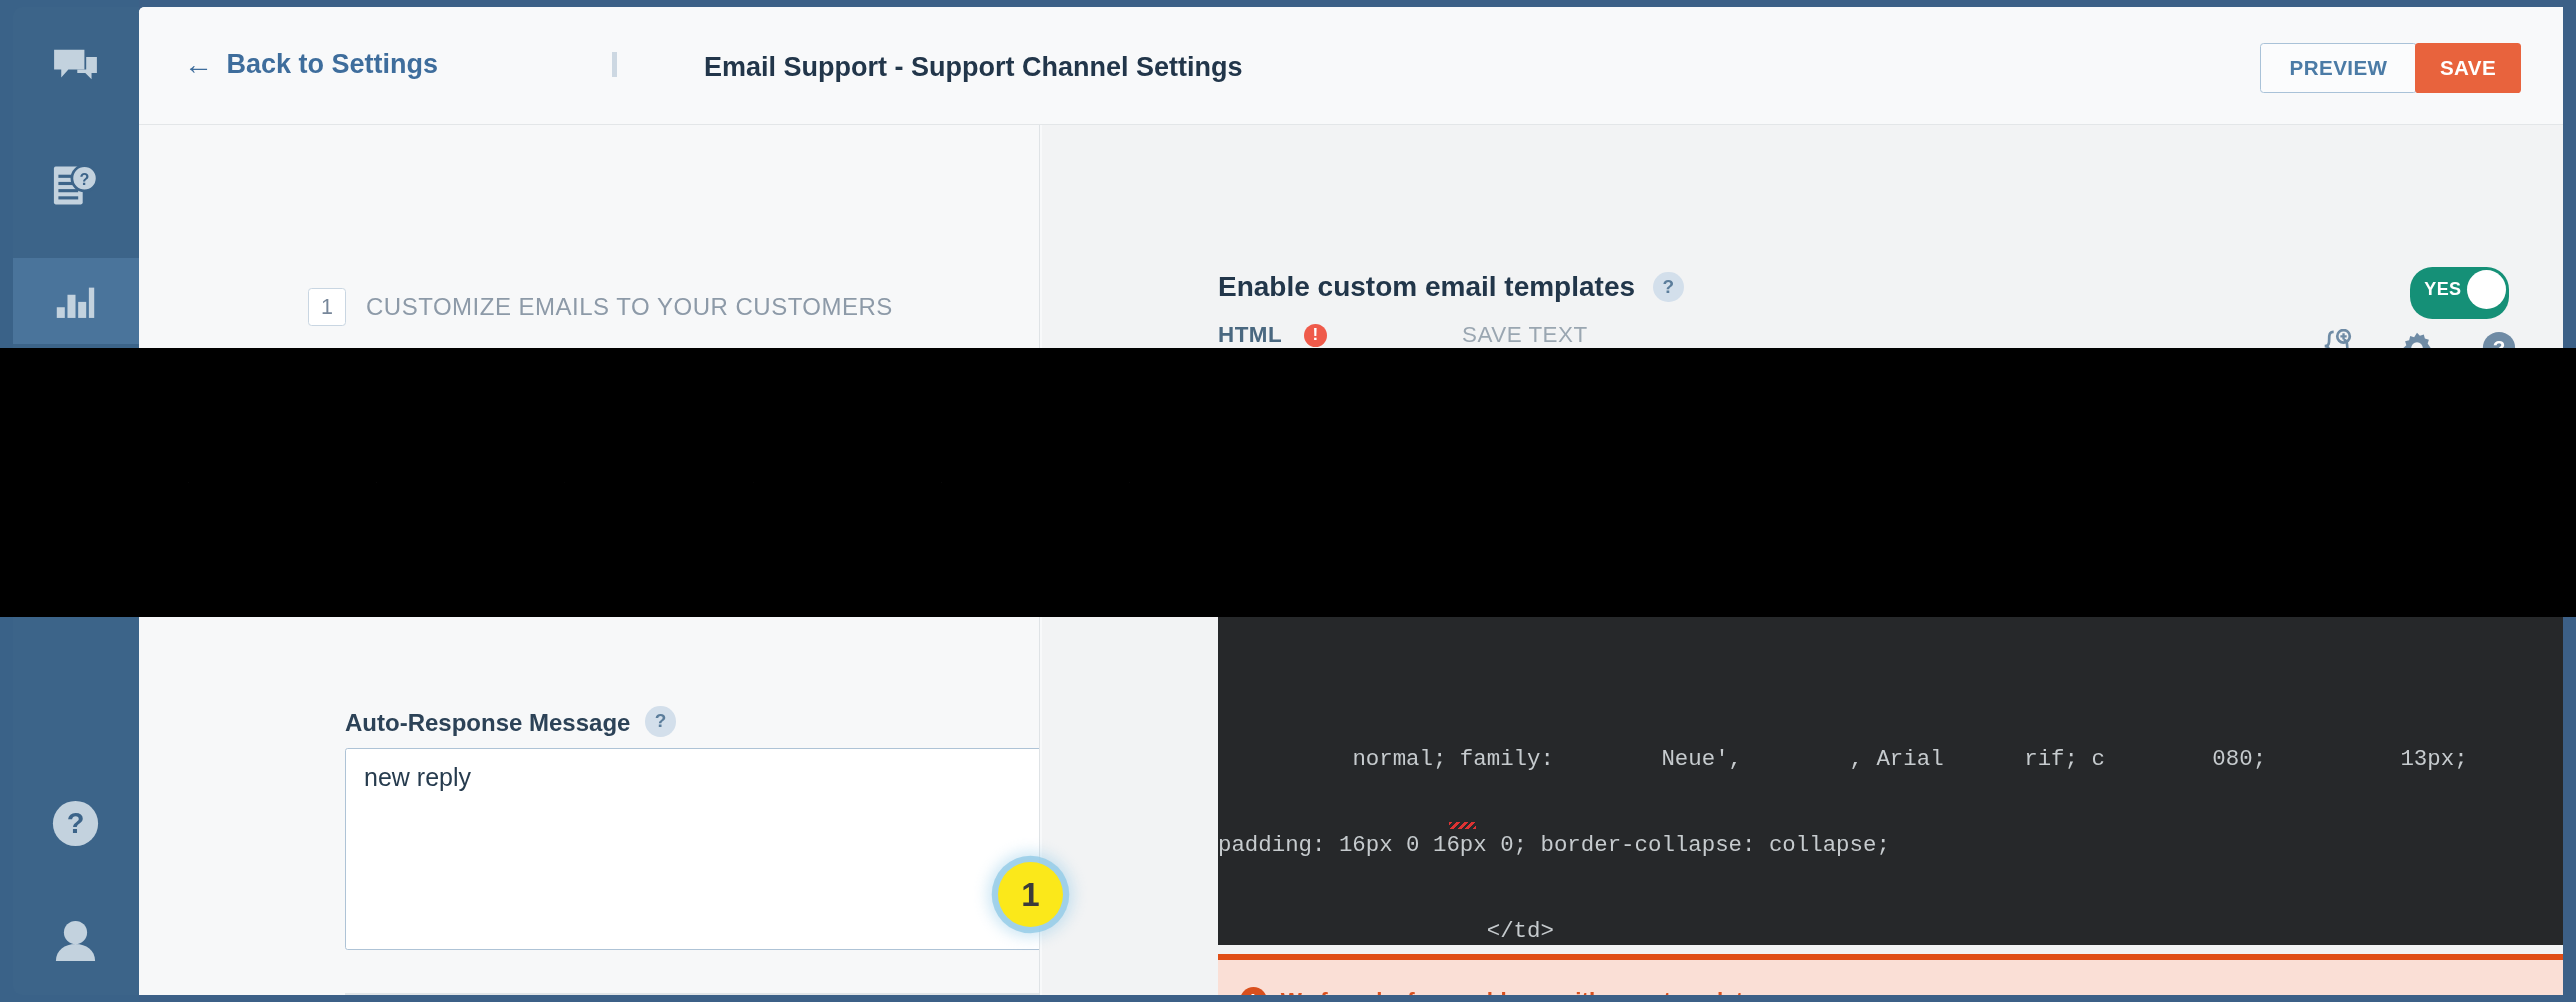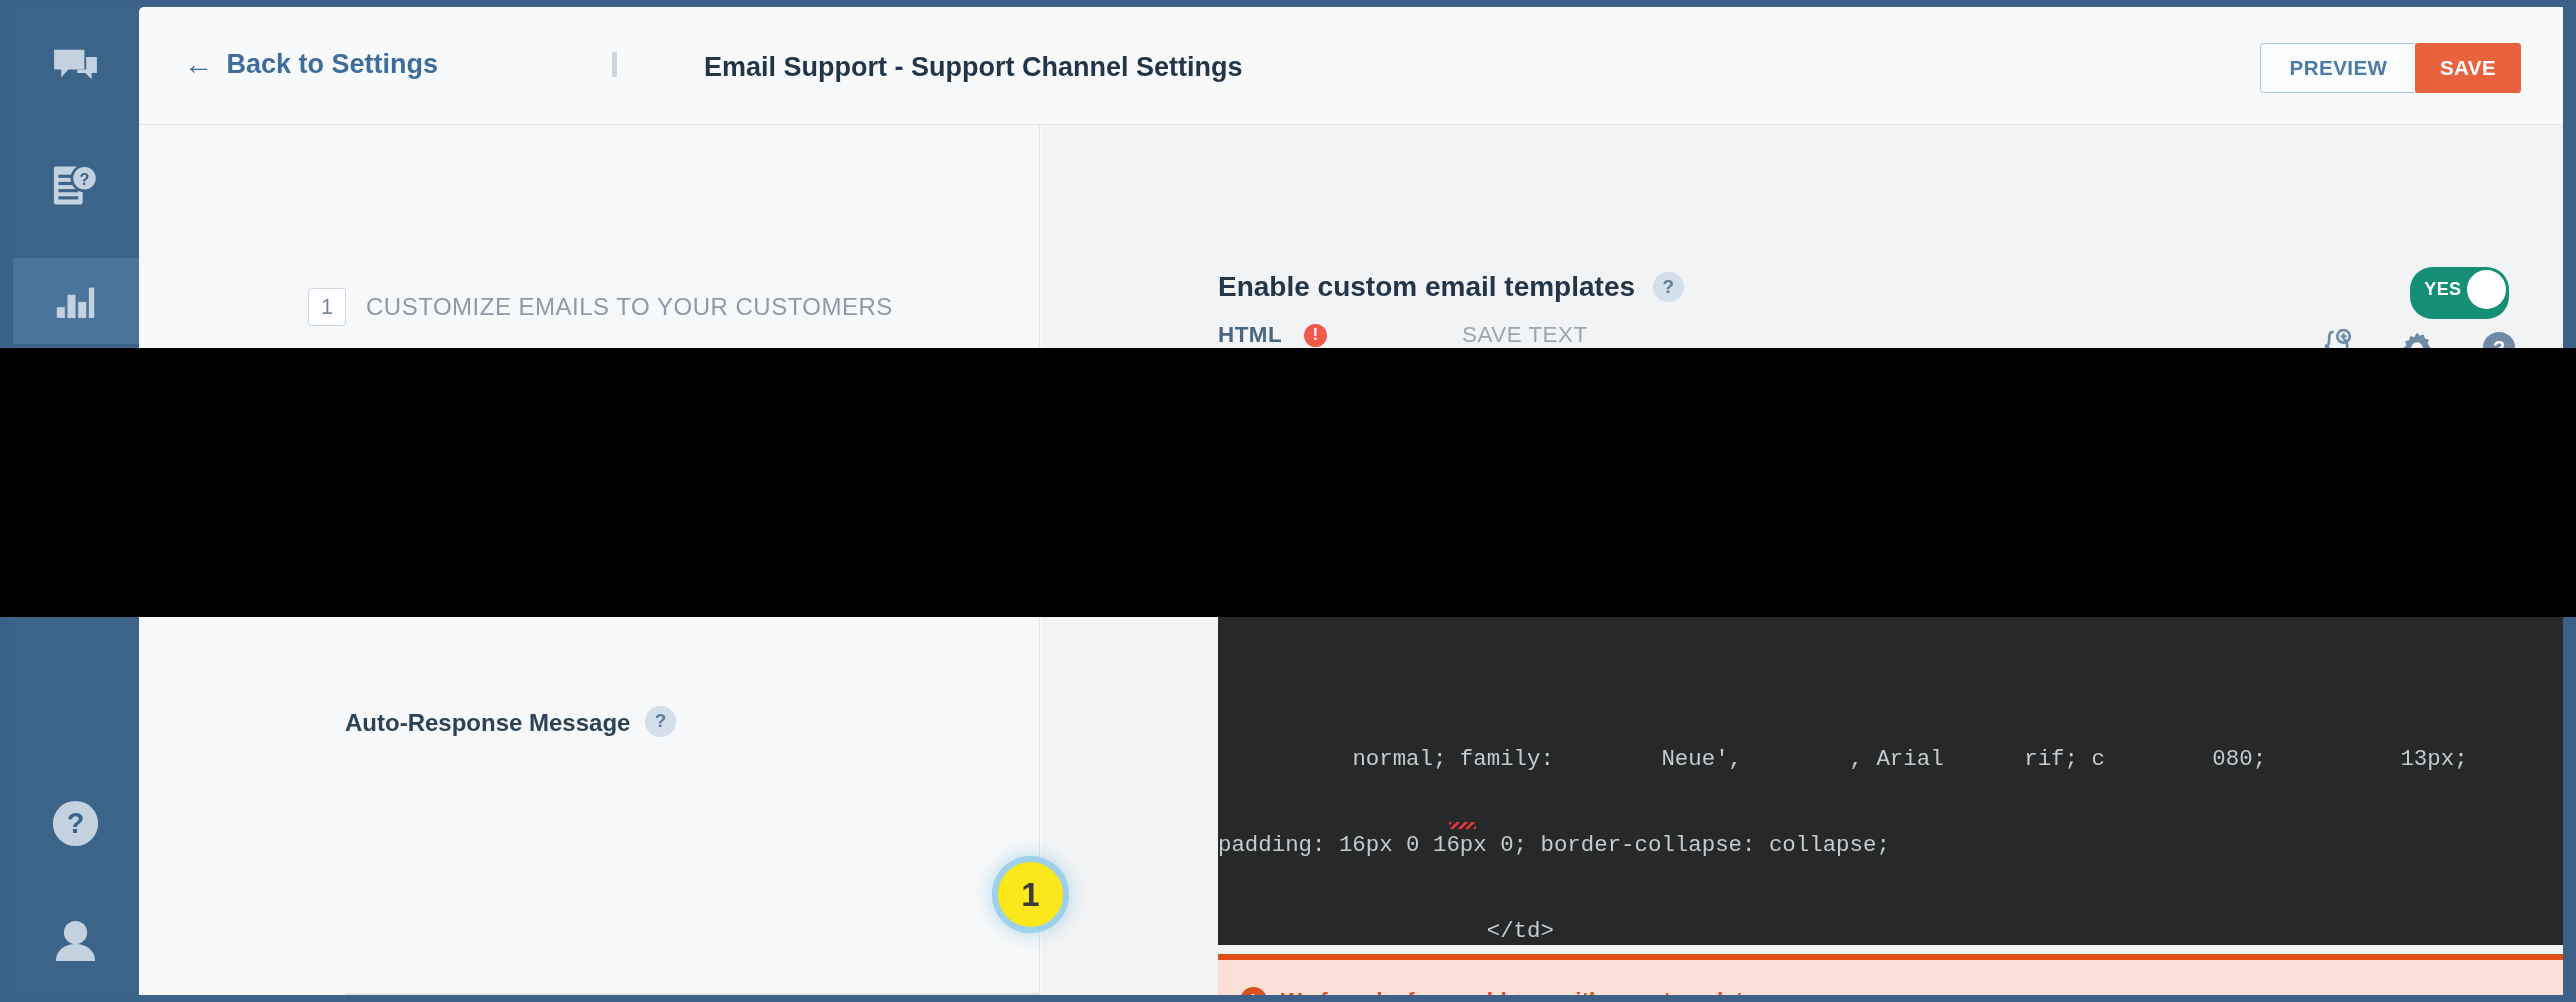--- a/index.html
+++ b/index.html
@@ -299,20 +299,21 @@
         <div class="fld-label" style="left:206px; top:372px">
           <span>From</span>
           <span class="help-dot">?</span>
         </div>
         <input class="txt-input" style="left: 206px; top: 412px; width: 766px; height: 59px;" value="">
 
         <div class="fld-label" style="left:206px; top:581px">
           <span>Auto-Response Message</span>
           <span class="help-dot">?</span>
         </div>
+        <textarea id="ta-auto" style="">new reply</textarea>
 
         <div class="divider" style="top:868px"></div>
 
       </section>
 
       <section id="right-pane">
 
         <div id="tpl-title">
           <span>Enable custom email templates</span>
           <span class="help-dot">?</span>

